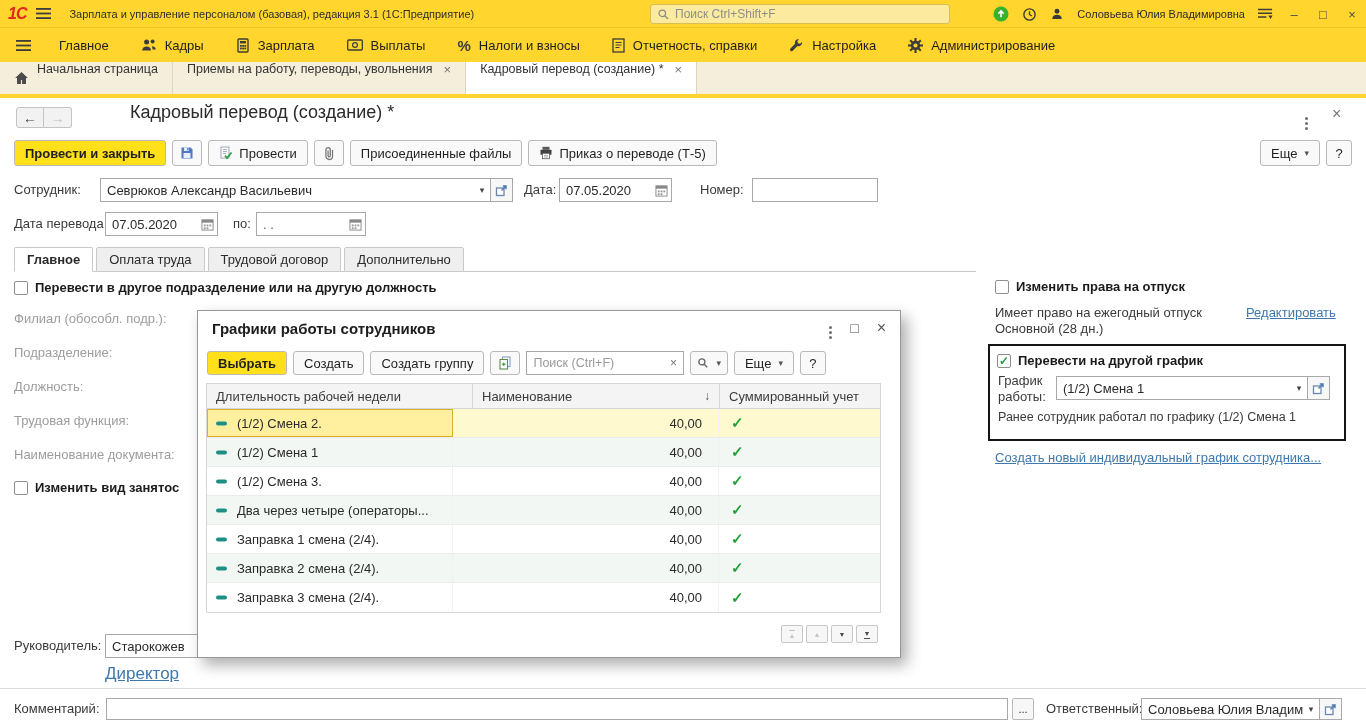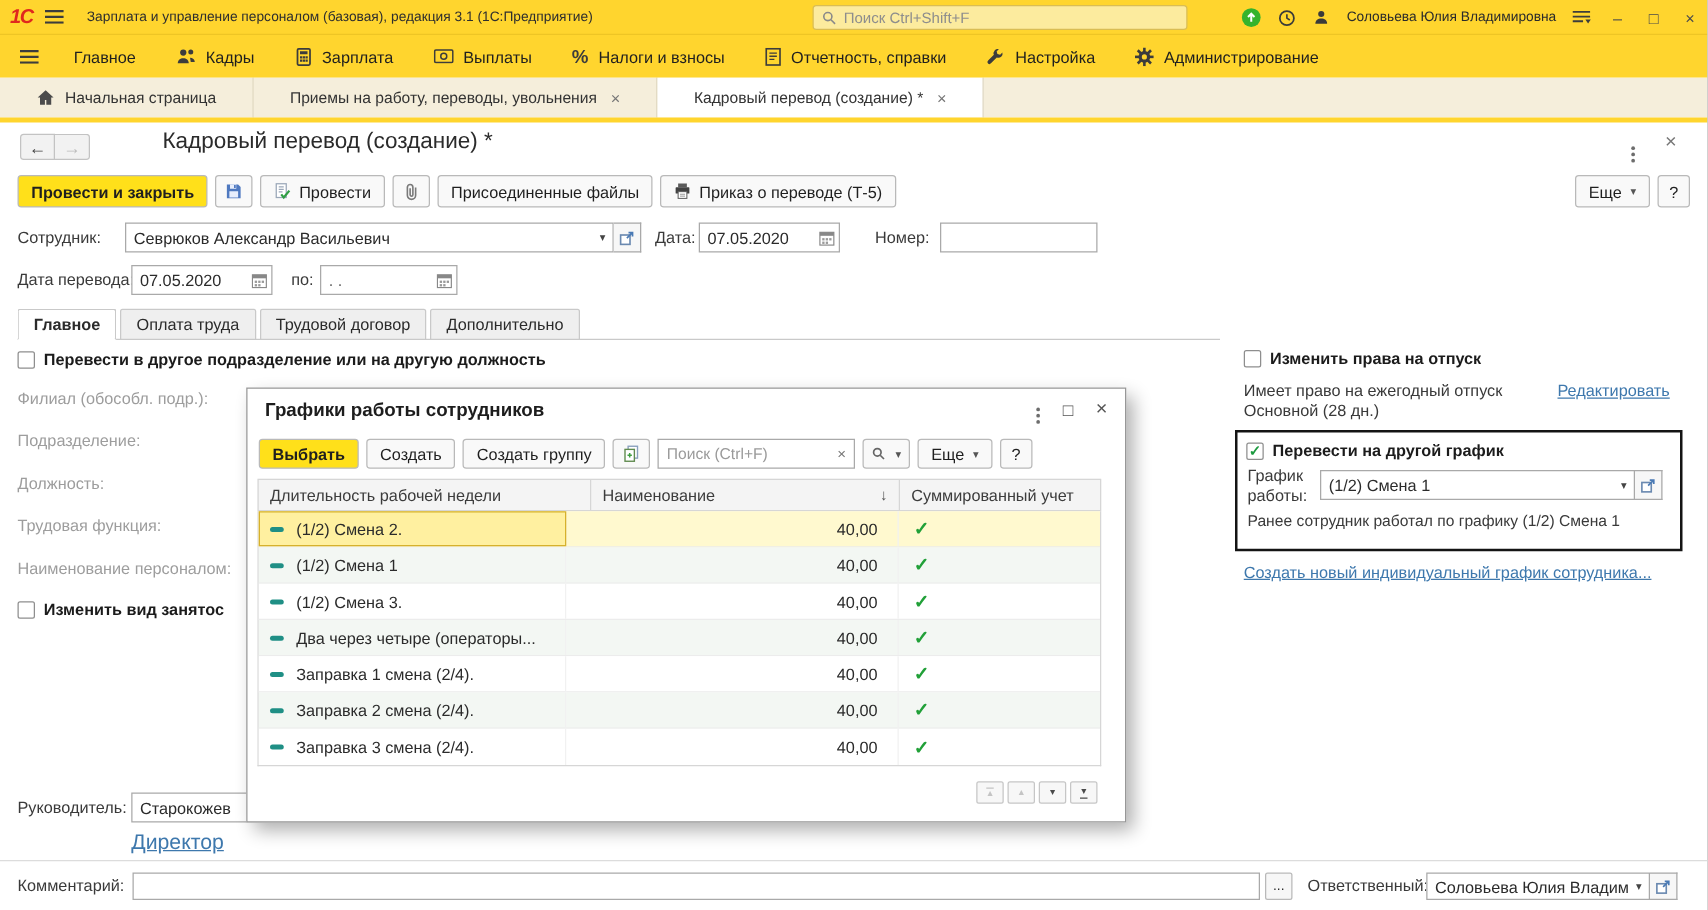--- a/index.html
+++ b/index.html
@@ -21,21 +21,21 @@
   .ibtn{display:inline-flex;align-items:center;justify-content:center}
 
   
   .menubar{position:absolute;top:28px;left:0;width:100%;height:34px;background:#ffd52e;display:flex;align-items:center;padding:0 4px;z-index:39}
   .mb-burger{padding:0 12px;height:100%;display:flex;align-items:center}
   .mb-item{display:flex;align-items:center;gap:8px;padding:0 16px;height:100%;font-size:13px;color:#1f1f1f;cursor:pointer;white-space:nowrap}
   .pct{font-weight:bold;font-size:15px;color:#3c3c3c}
 
   
   .tabbar{position:absolute;top:62px;left:0;width:100%;height:32px;background:#f5eedb;display:flex;z-index:38}
-  .tab{display:flex;align-items:center;gap:8px;padding:0 29px;border-right:1px solid #ddd5bd;font-size:12.5px;color:#333;background:#f5eedb;cursor:pointer;white-space:nowrap}
+  .tab{display:flex;gap:8px;padding:0 14px;border-right:1px solid #ddd5bd;font-size:12.5px;color:#333;background:#f5eedb;cursor:pointer;white-space:nowrap}
   .tab.active{background:#fff}
   .tabclose{color:#767676;font-size:13px;margin-left:3px}
   .tab-accent{position:absolute;top:94px;left:0;width:100%;height:4px;background:#ffd52e;z-index:38}
 
   
   .content{position:absolute;top:98px;left:0;width:100%;bottom:0;background:#fff}
   .navbtns{position:absolute;left:16px;top:9px;display:flex}
   .navbtns button{width:28px;height:21px;border:1px solid #c3c3c3;background:#f2f2f2;font-size:14px;line-height:1}
   .navbtns button:first-child{border-radius:3px 0 0 3px;color:#444}
   .navbtns button:last-child{border-radius:0 3px 3px 0;border-left:none;color:#bdbdbd}
@@ -429,21 +429,21 @@
     </div>
 
     <div class="cbrow" style="left:14px;top:182px">
       <span class="cb"></span>
       <span class="cbl">Перевести в другое подразделение или на другую должность</span>
     </div>
     <label class="flabel dis" style="left:14px;top:209px">Филиал (обособл. подр.):</label>
     <label class="flabel dis" style="left:14px;top:243px">Подразделение:</label>
     <label class="flabel dis" style="left:14px;top:277px">Должность:</label>
     <label class="flabel dis" style="left:14px;top:311px">Трудовая функция:</label>
-    <label class="flabel dis" style="left:14px;top:345px">Наименование персоналом:</label>
+    <label class="flabel dis" style="left:14px;top:345px">Наименование документа:</label>
     <div class="cbrow" style="left:14px;top:382px">
       <span class="cb"></span>
       <span class="cbl">Изменить вид занятос</span>
     </div>
 
     <label class="flabel" style="left:14px;top:536px">Руководитель:</label>
     <div class="field" style="left:105px;top:536px;width:455px">
       <span class="fval">Старокожев</span>
     </div>
     <span class="link" style="position:absolute;left:105px;top:566px;font-size:17px">Директор</span>

